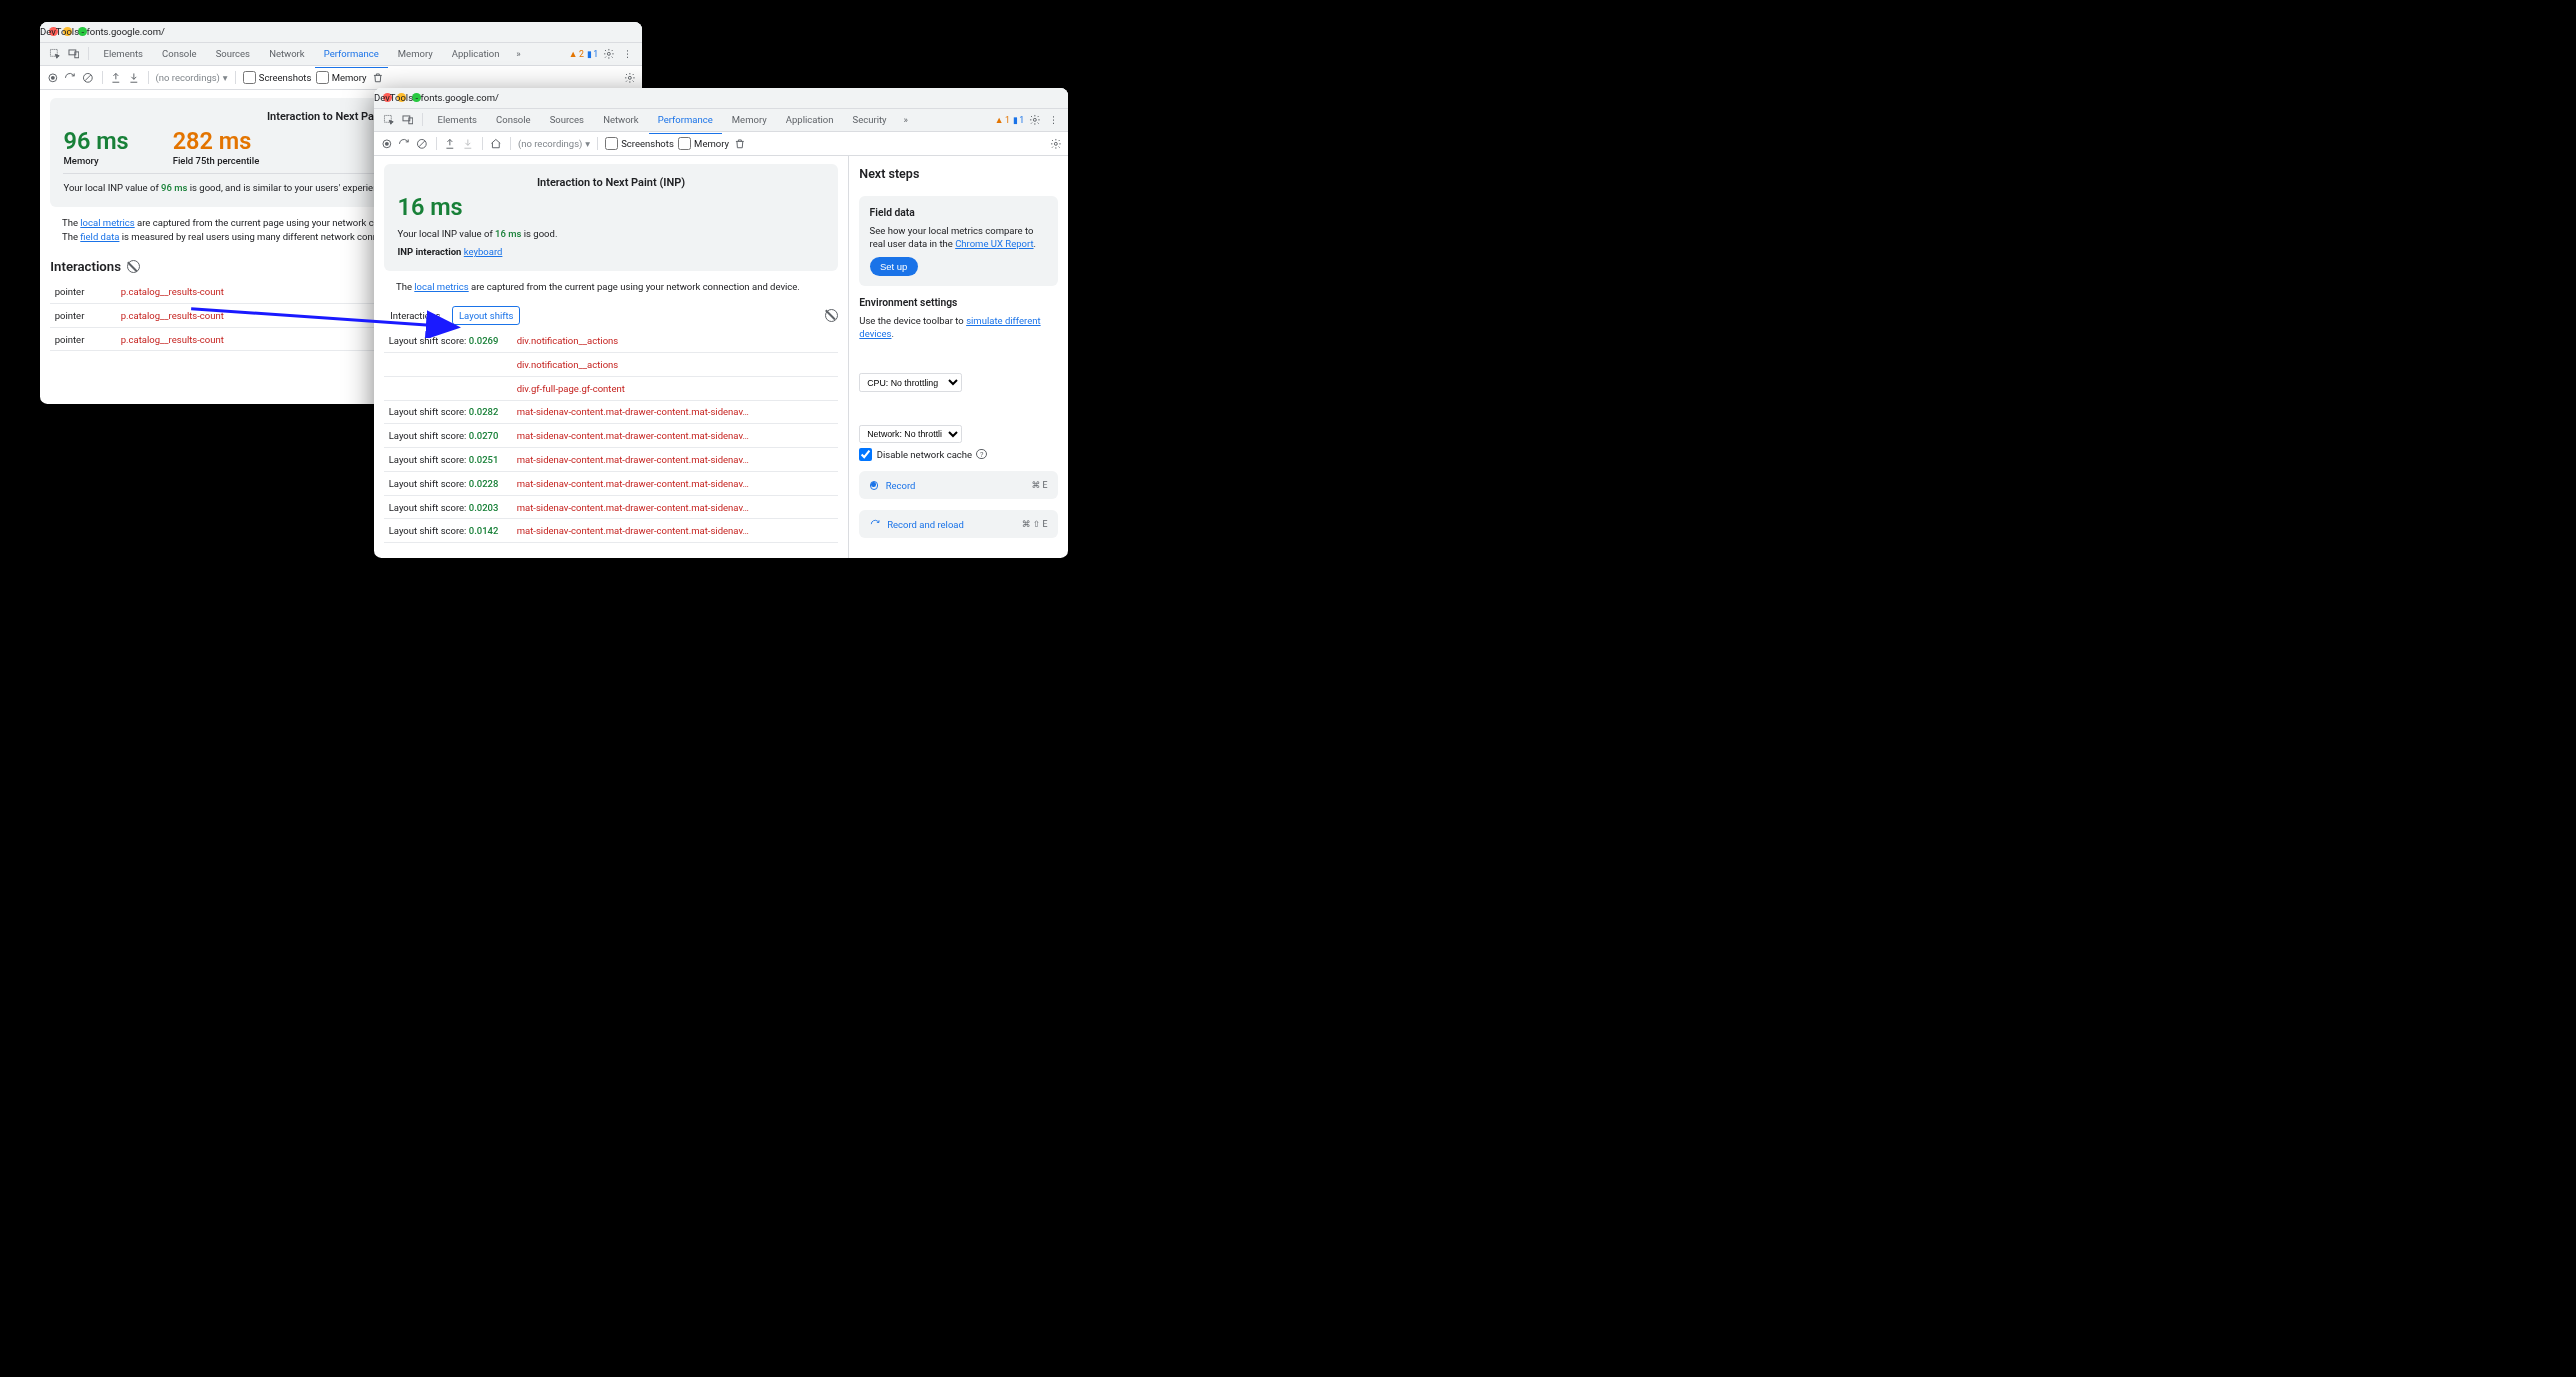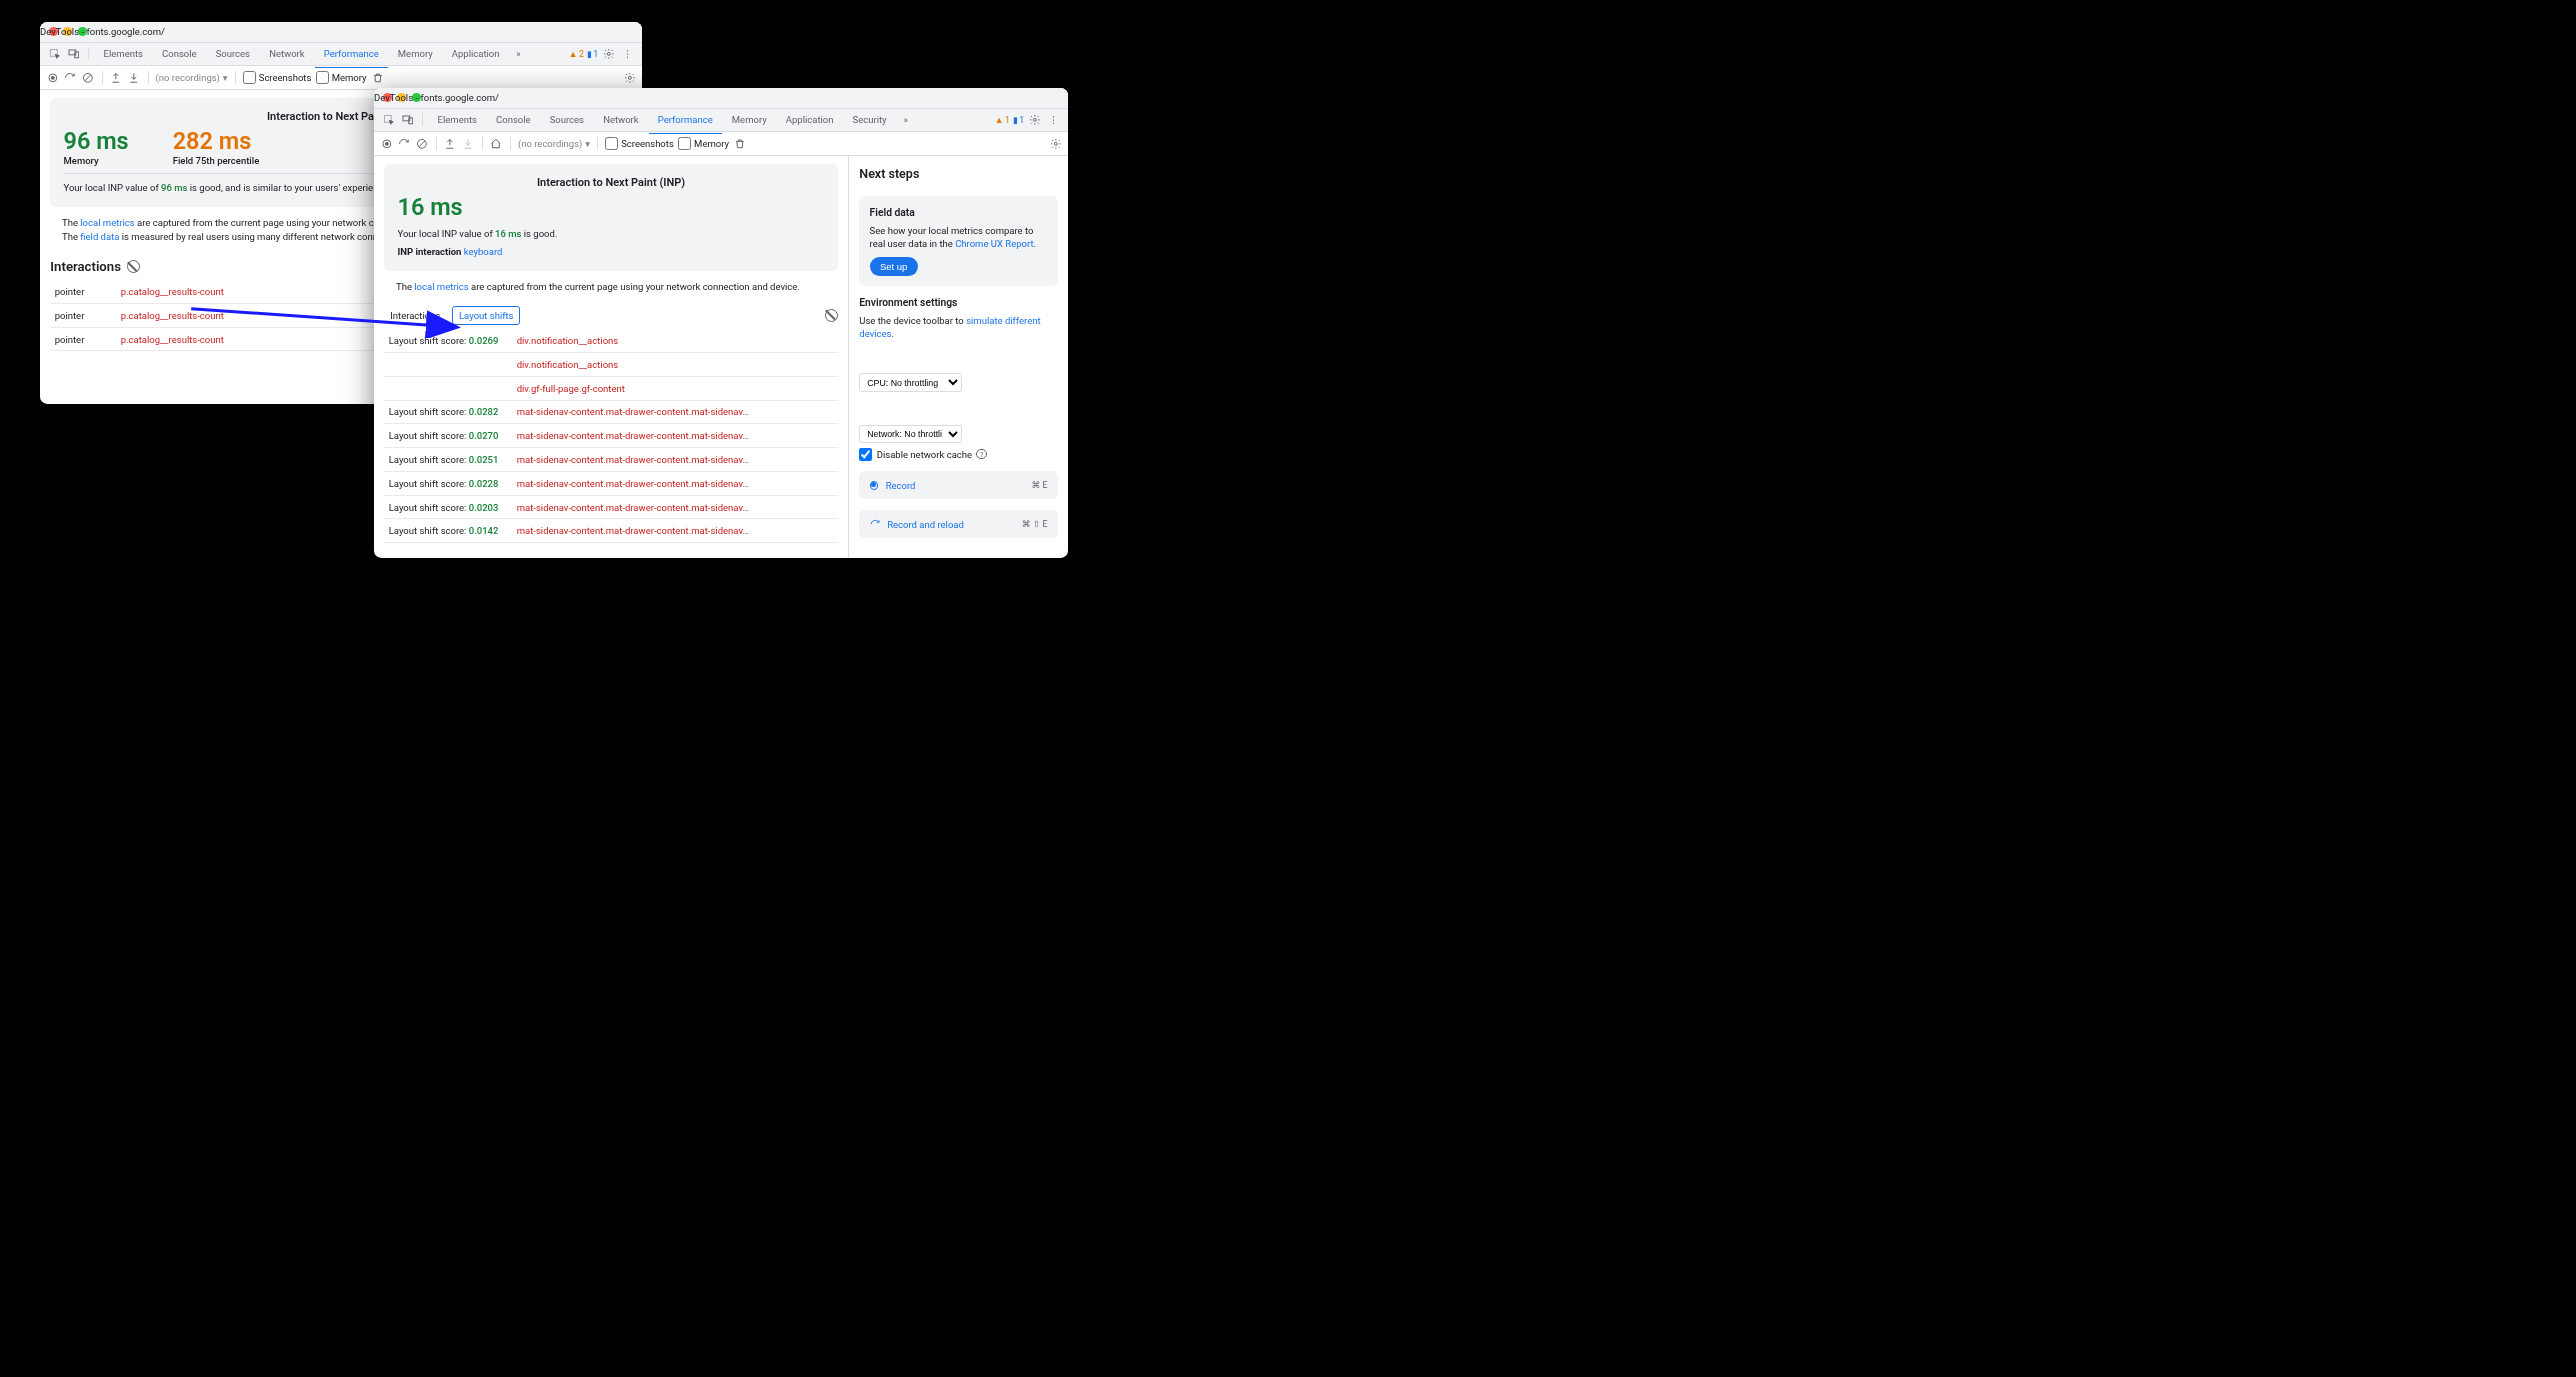--- a/index.html
+++ b/index.html
@@ -43,21 +43,21 @@
   .card { background: #f1f3f4; border-radius: 5.9px; padding: 11.7px 13.2px; margin-bottom: 7.3px; }
   .card h3 { font-size: 11px; font-weight: 600; margin-bottom: 5.9px; text-align: center; }
   .metrics-row { display: flex; gap: 44px; margin-bottom: 4.4px; }
   .metric-val { font-size: 23.5px; font-weight: 600; line-height: 1.1; }
   .metric-val.green { color: #188038; }
   .metric-val.orange { color: #e37400; }
   .metric-sub { font-size: 9.5px; color: #202124; font-weight: 500; }
   .card hr { border: none; border-top: 0.7px solid #dadce0; margin: 7.3px 0; }
   .desc { font-size: 9.5px; line-height: 1.5; }
   .green-text { color: #188038; font-weight: 500; }
-  .link { color: #1a73e8; cursor: pointer; }
+  .link { color: #1a73e8; text-decoration: underline; cursor: pointer; }
   
   .note { font-size: 9.5px; line-height: 1.5; padding: 1.5px 11.7px 7.3px; }
   
   .section-hdr { font-size: 13.2px; font-weight: 600; padding: 7.3px 0 5.9px; display: flex; align-items: center; gap: 5.9px; }
   .no-icon { width: 13.2px; height: 13.2px; border: 1.5px solid #5f6368; border-radius: 50%; position: relative; display: inline-block;}
   .no-icon::after { content: ""; position: absolute; width: 13.2px; height: 1.5px; background: #5f6368; top: 4.4px; left: -1.5px; transform: rotate(45deg); }
   
   .subtabs { display: flex; gap: 5.9px; padding: 4.4px 0; align-items: center;}
   .subtab { padding: 2.9px 5.9px; font-size: 9.5px; cursor: pointer; border-radius: 2.9px;}
   .subtab.sel { color: #1a73e8; border: 1.5px solid #1a73e8; }

